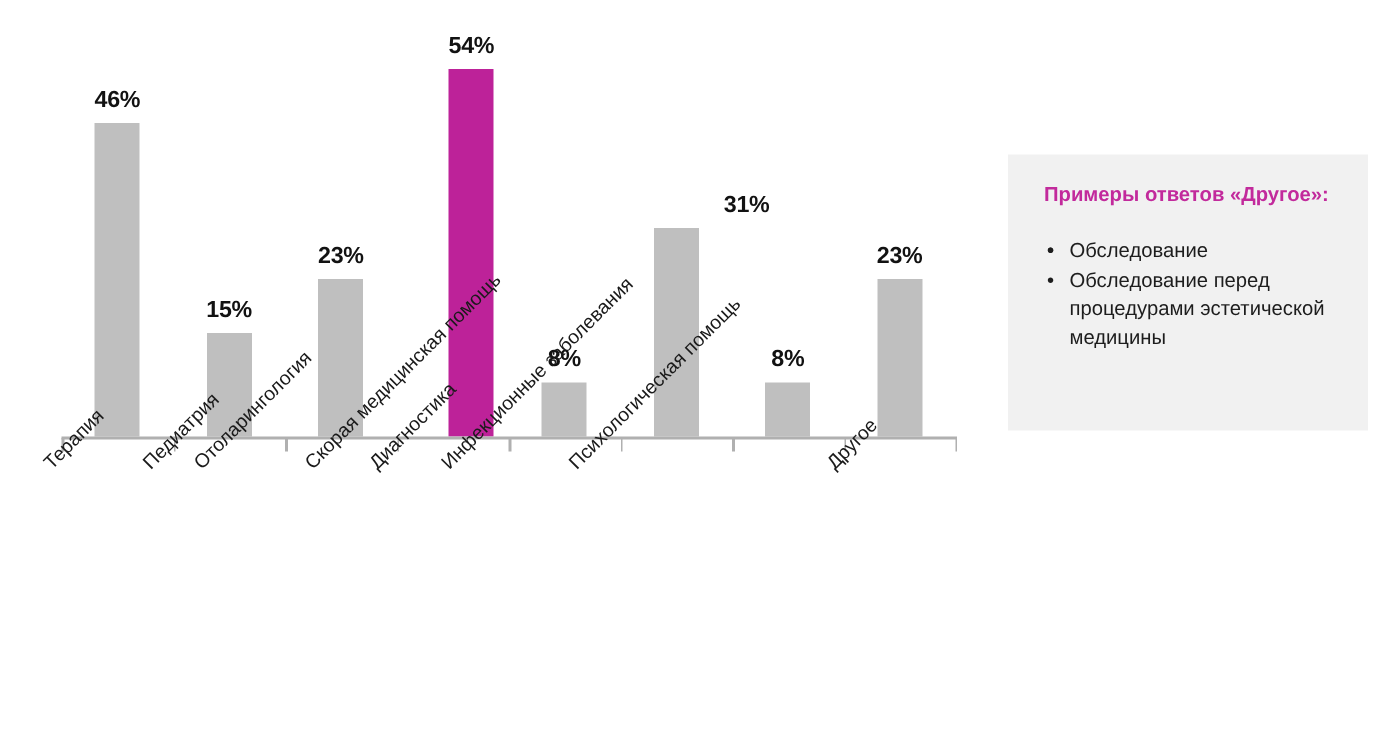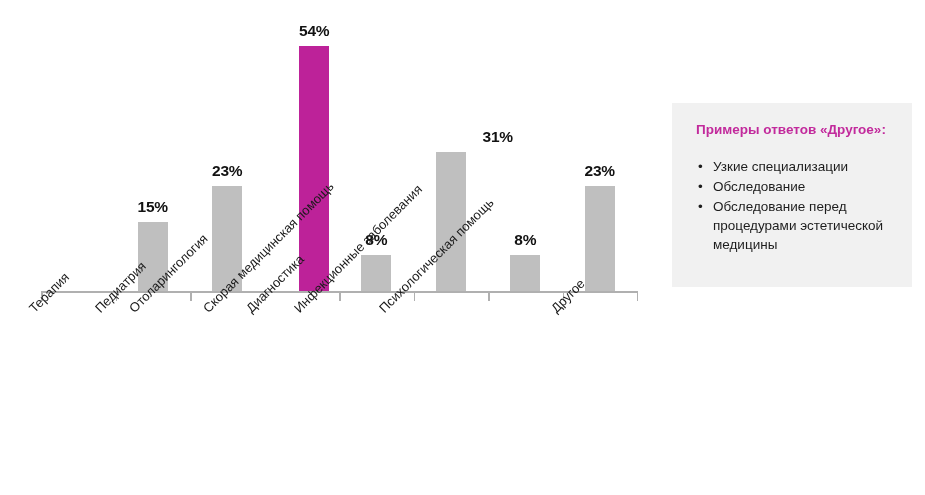--- a/index.html
+++ b/index.html
@@ -140,20 +140,24 @@
     line-height: 1.42;
   }
 </style>
 </head>
 <body>
 
 <div id="chart-area">
 
   <div id="plot">
 
+    <div class="bar-slot" style="left:0px;">
+      <div class="bar-label" style="bottom:215px;">46%</div>
+      <div class="bar" style="height:209px;"></div>
+    </div>
 
     <div class="bar-slot" style="left:74.5px;">
       <div class="bar-label" style="bottom:75px;">15%</div>
       <div class="bar" style="height:69px;"></div>
     </div>
 
     <div class="bar-slot" style="left:149px;">
       <div class="bar-label" style="bottom:111px;">23%</div>
       <div class="bar" style="height:105px;"></div>
     </div>
@@ -207,21 +211,20 @@
     <div class="cat-label" style="left:548px; top:14px;">Другое</div>
   </div>
 
 </div>
 
 <div id="side-panel">
   <div id="panel-heading">Примеры ответов «Другое»:</div>
   <ul id="panel-list">
     <li>
       <span class="bullet">•</span>
-      <span>Узкие специализации</span>
     </li>
     <li>
       <span class="bullet">•</span>
       <span>Обследование</span>
     </li>
     <li>
       <span class="bullet">•</span>
       <span>Обследование перед процедурами эстетической медицины</span>
     </li>
   </ul>

